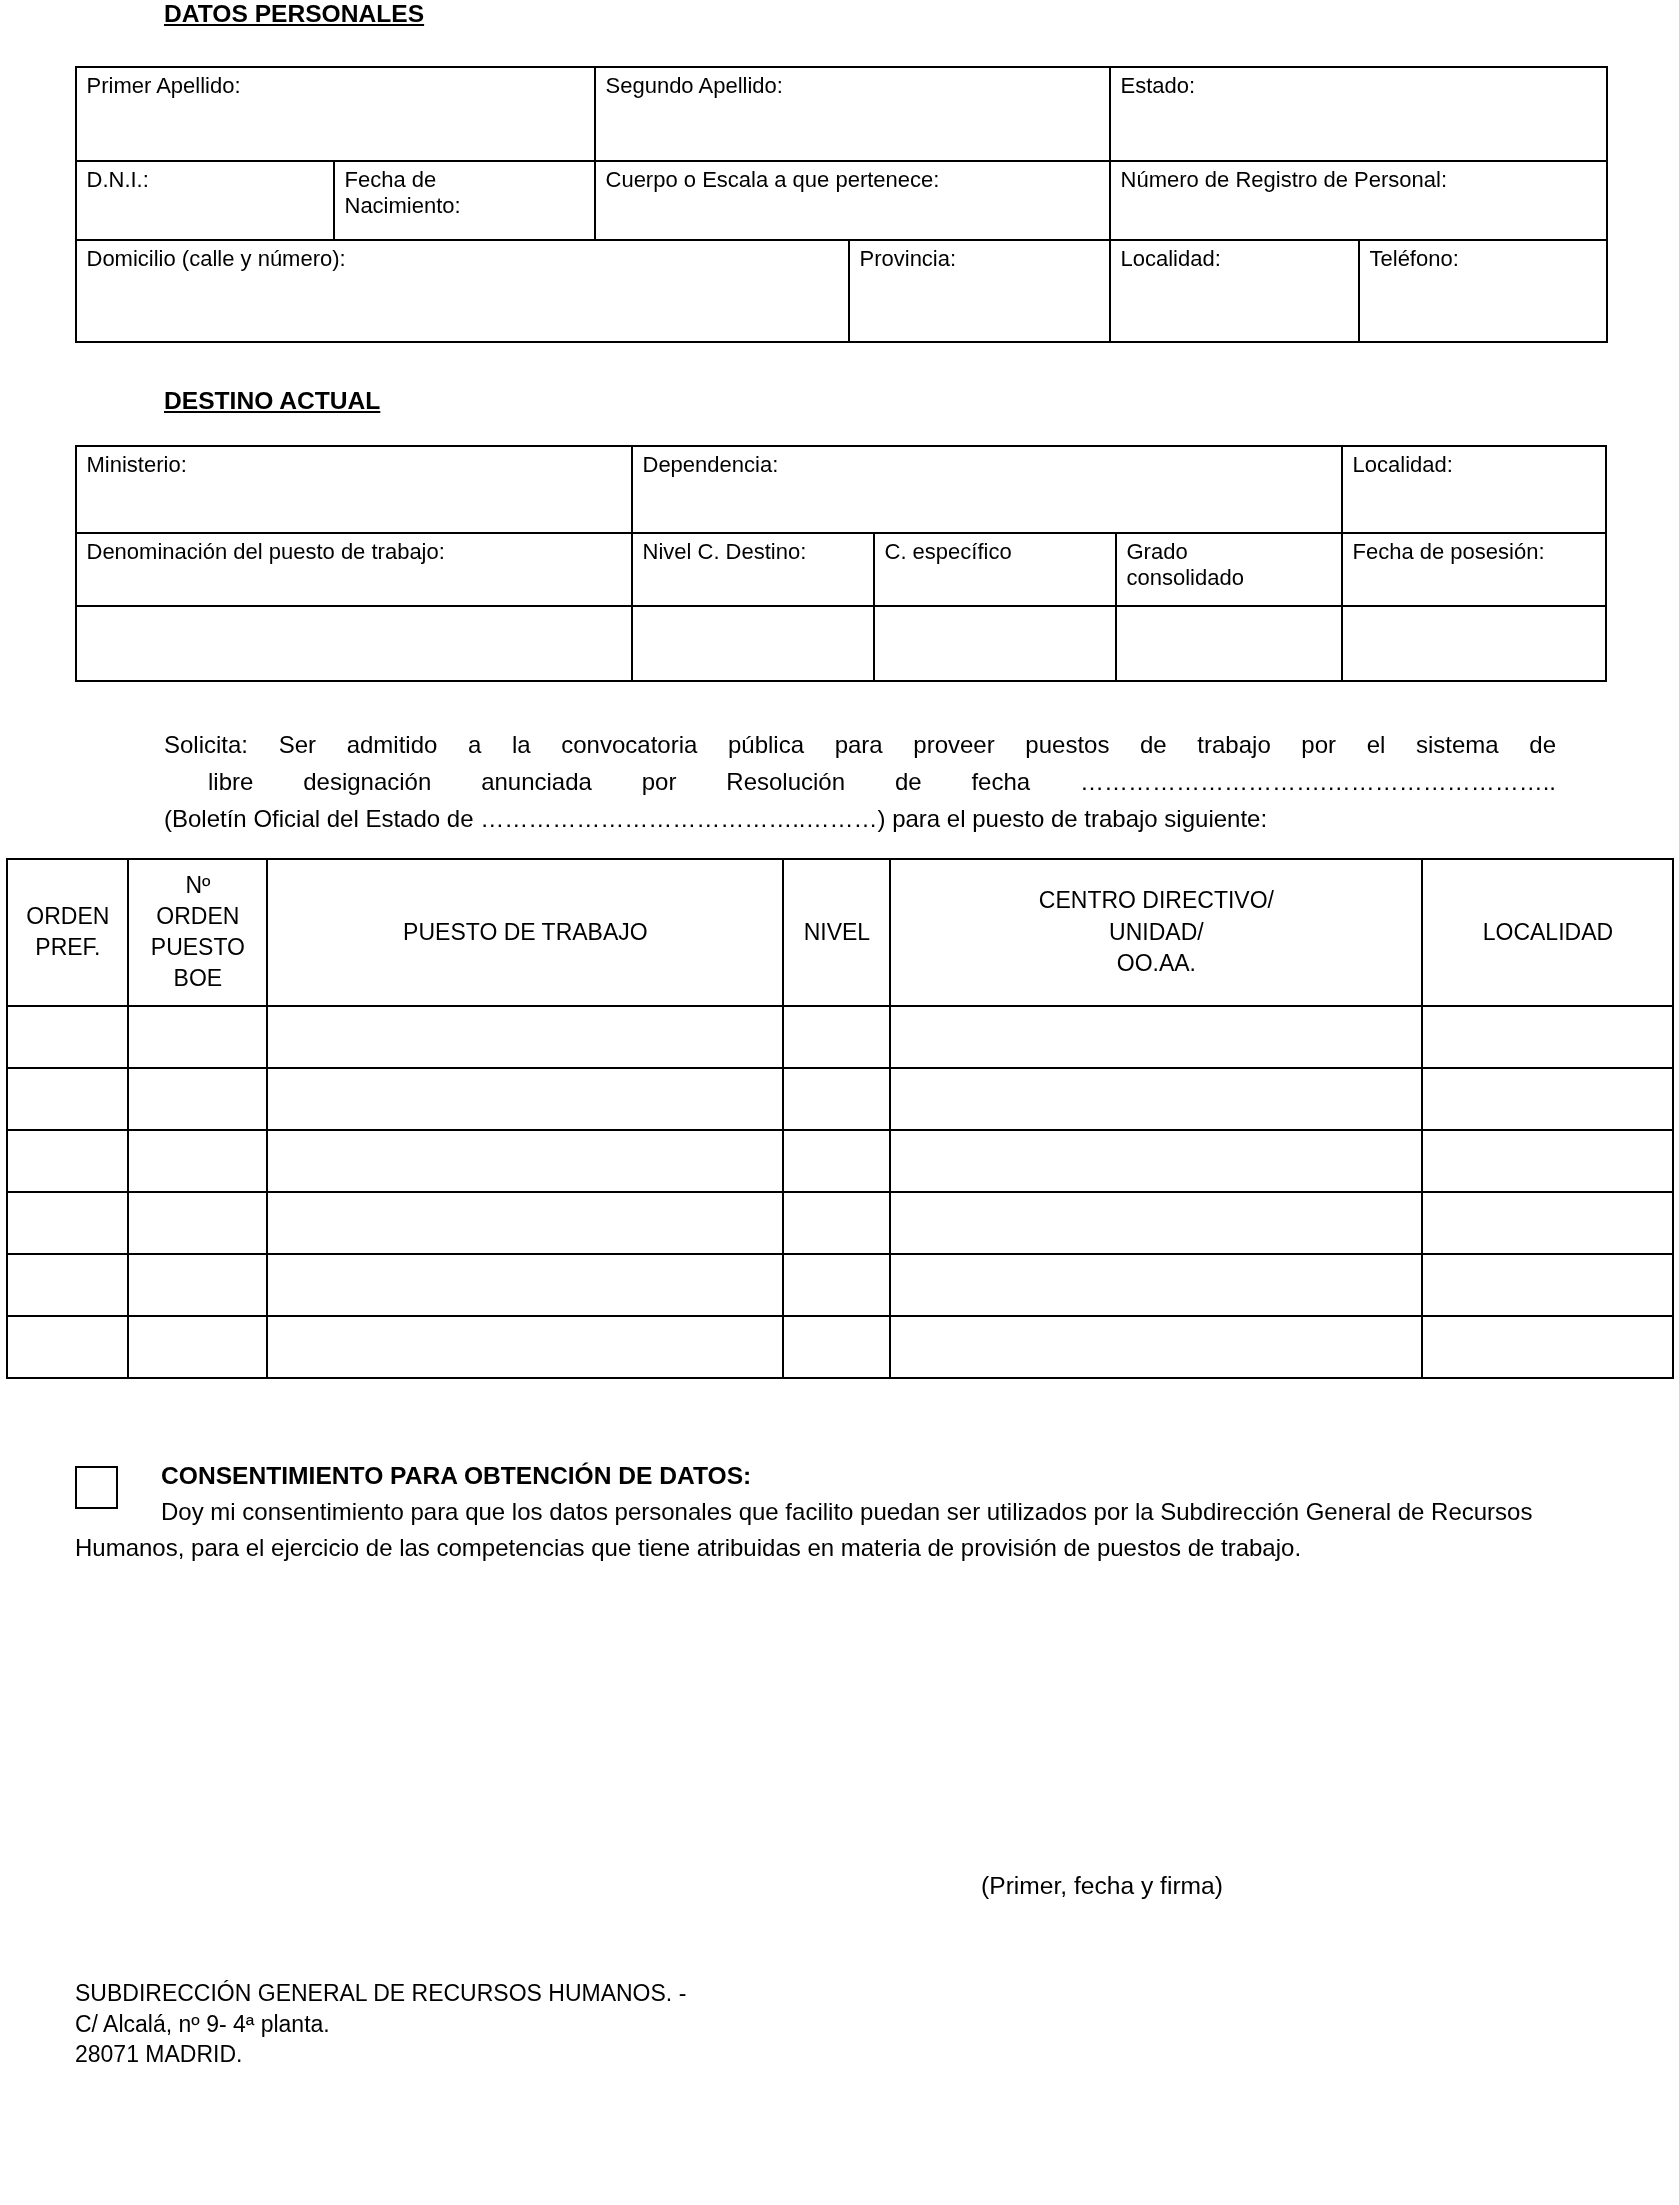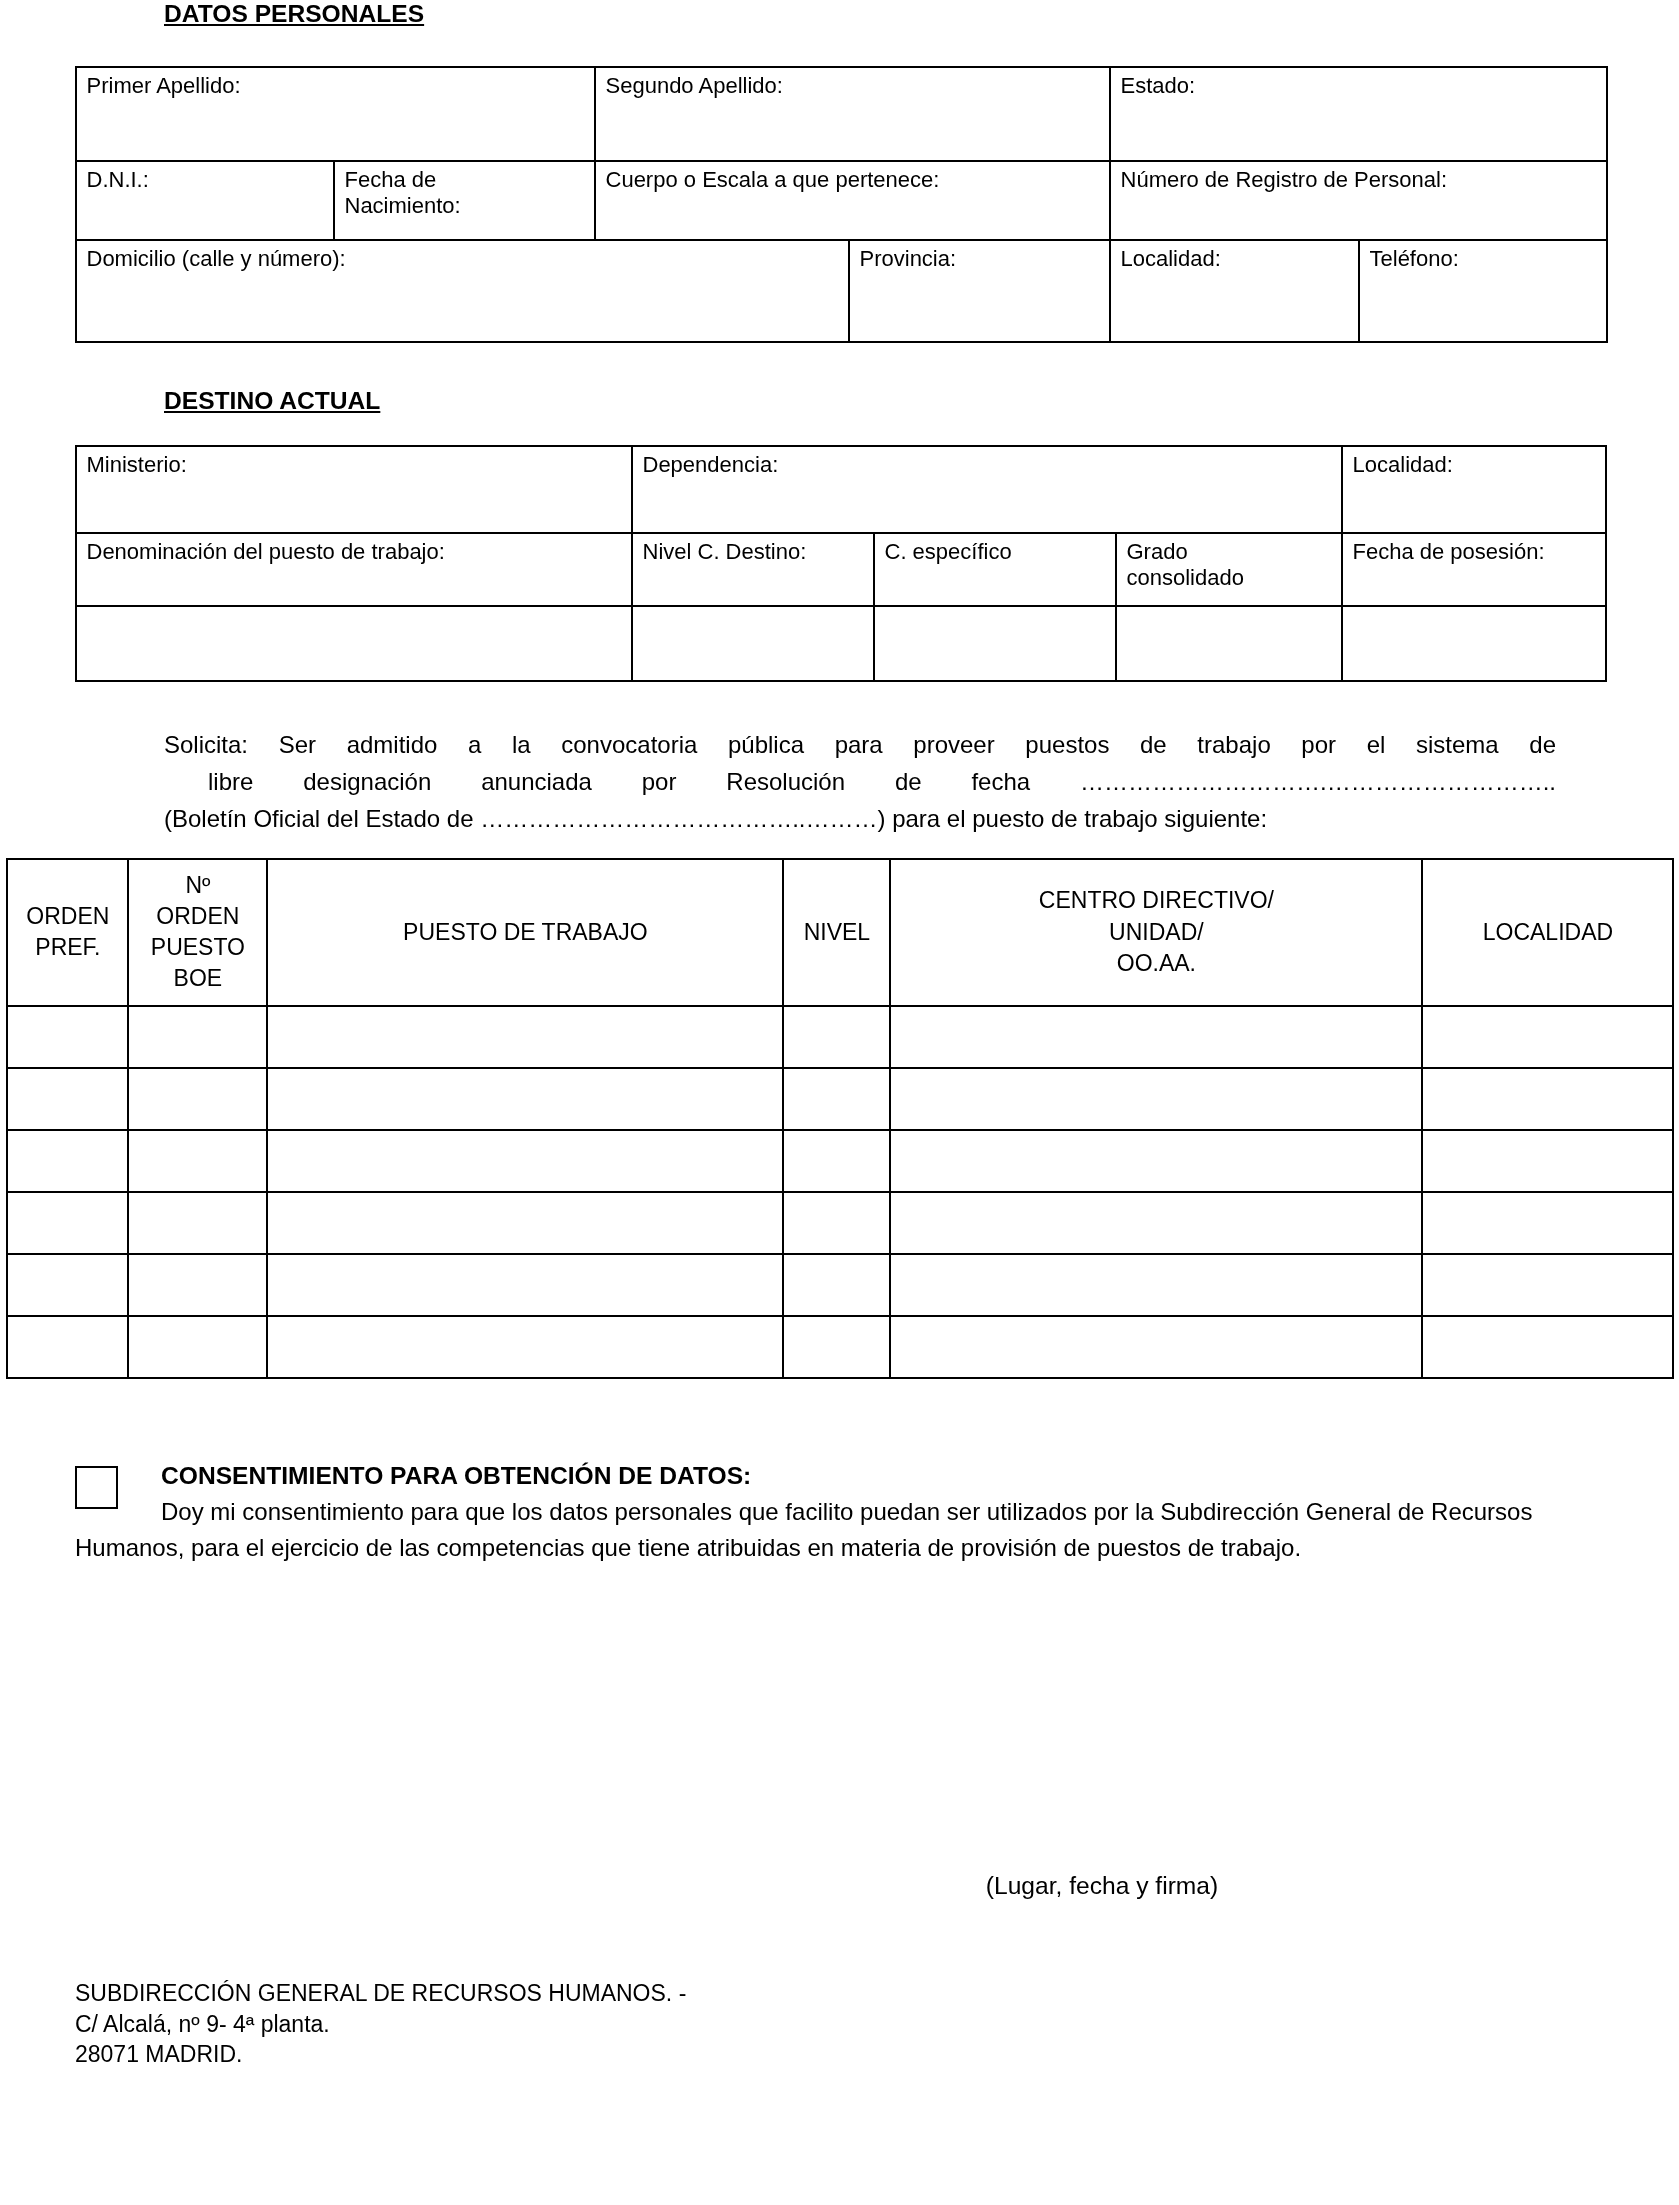--- a/index.html
+++ b/index.html
@@ -242,21 +242,21 @@
   </tbody>
     </table>
 
   <div class="consent">
     <div class="consent-box"></div>
     <span class="consent-title">CONSENTIMIENTO PARA OBTENCIÓN DE DATOS:</span><br>
     <span>Doy mi consentimiento para que los datos personales que facilito puedan ser utilizados por la Subdirección General de Recursos Humanos, para el ejercicio de las competencias que tiene atribuidas en materia de provisión de puestos de trabajo.</span>
   </div>
 
   <div class="firma">
-    <div>(Lugar, fecha y firma)</div>
+    <div>(Primer, fecha y firma)</div>
   </div>
 
   <div class="footer">
     <div>SUBDIRECCIÓN GENERAL DE RECURSOS HUMANOS. -</div>
     <div>C/ Alcalá, nº 9- 4ª planta.</div>
     <div>28071 MADRID.</div>
   </div>
 
 </div>
 

